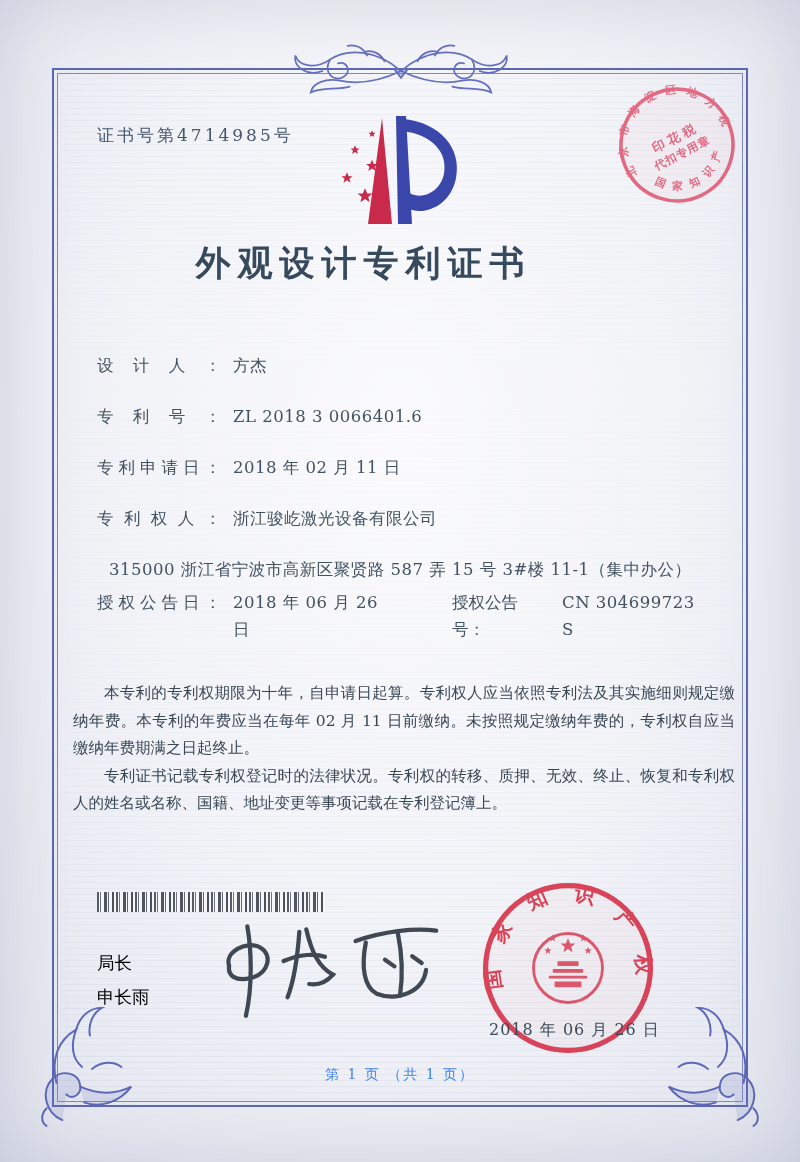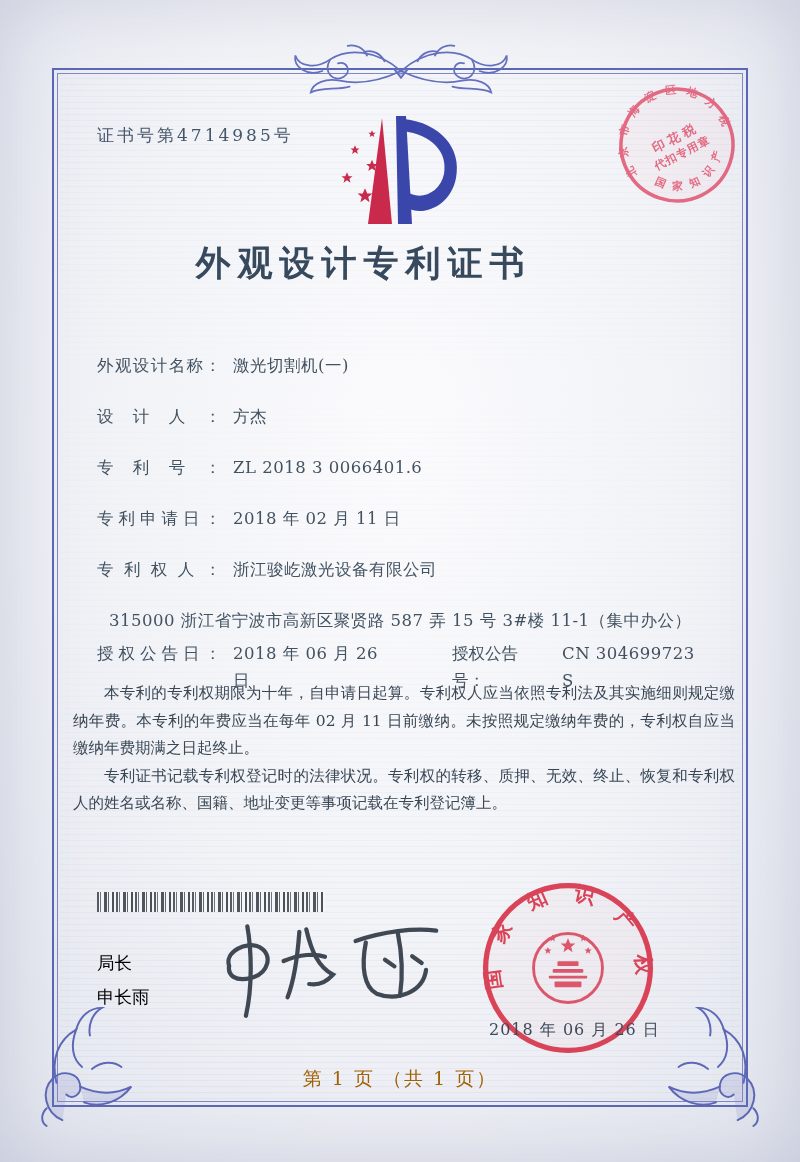--- a/index.html
+++ b/index.html
@@ -36,21 +36,21 @@
   .paragraphs{position:absolute;left:73px;top:680px;width:662px;font-size:15.5px;line-height:27.5px;
     text-align:justify;color:#394755;z-index:4;}
   .paragraphs p{margin:0;text-indent:2em;}
   .barcode{position:absolute;left:97px;top:892px;width:228px;height:20px;opacity:.85;z-index:4;
     background:repeating-linear-gradient(90deg,#3c424b 0 2px,#f6f7f9 2px 3px,#596069 3px 4px,#f6f7f9 4px 7px,
       #343a43 7px 10px,#f6f7f9 10px 11px,#474d56 11px 12px,#f6f7f9 12px 15px,#2f353e 15px 17px,#f6f7f9 17px 19px);}
   .director{position:absolute;left:97px;top:946px;font-size:17.5px;color:#000000;line-height:34px;z-index:4;}
   .signature{position:absolute;left:205px;top:916px;width:238px;height:102px;z-index:5;}
   .office-seal{position:absolute;left:477px;top:877px;width:182px;height:182px;opacity:.93;z-index:4;}
   .issue-date{position:absolute;left:489px;top:1020px;font-size:16px;letter-spacing:1px;color:#3e4a59;z-index:6;}
-  .footer{position:absolute;left:0;top:1066px;width:800px;text-align:center;font-size:19px;letter-spacing:2px;color:#a16207;z-index:4;}
+  .footer{position:absolute;left:0;top:1066px;width:800px;text-align:center;font-size:14px;letter-spacing:2px;color:#3b82f6;z-index:4;}
 </style>
 </head>
 <body>
 
 <div class="frame">
   <div class="frame-inner"></div>
   <div class="guilloche"></div>
 </div>
 
 <svg class="orn orn-top" viewBox="0 0 250 66">
@@ -124,24 +124,20 @@
     <textPath href="#taxTopArc" startOffset="4" textLength="210" lengthAdjust="spacing">北京市海淀区地方税务局</textPath>
   </text>
   <text font-size="10.5" font-weight="bold" fill="#e2607a">
     <textPath href="#taxBotArc" startOffset="2" textLength="122" lengthAdjust="spacing">国家知识产权局</textPath>
   </text>
   <text x="62" y="57" text-anchor="middle" font-size="12.5" letter-spacing="4" font-weight="bold" fill="#e2607a">印花税</text>
   <text x="61" y="73" text-anchor="middle" font-size="11" letter-spacing="1" font-weight="bold" fill="#e2607a">代扣专用章</text>
 </svg>
 
 <div class="fields">
-  <div class="frow">
-    <span class="flabel">外观设计名称：</span>
-    <span class="fvalue">激光切割机(一)</span>
-  </div>
   <div class="frow">
     <span class="flabel">设计人：</span>
     <span class="fvalue">方杰</span>
   </div>
   <div class="frow">
     <span class="flabel">专利号：</span>
     <span class="fvalue">ZL 2018 3 0066401.6</span>
   </div>
   <div class="frow">
     <span class="flabel">专利申请日：</span>

